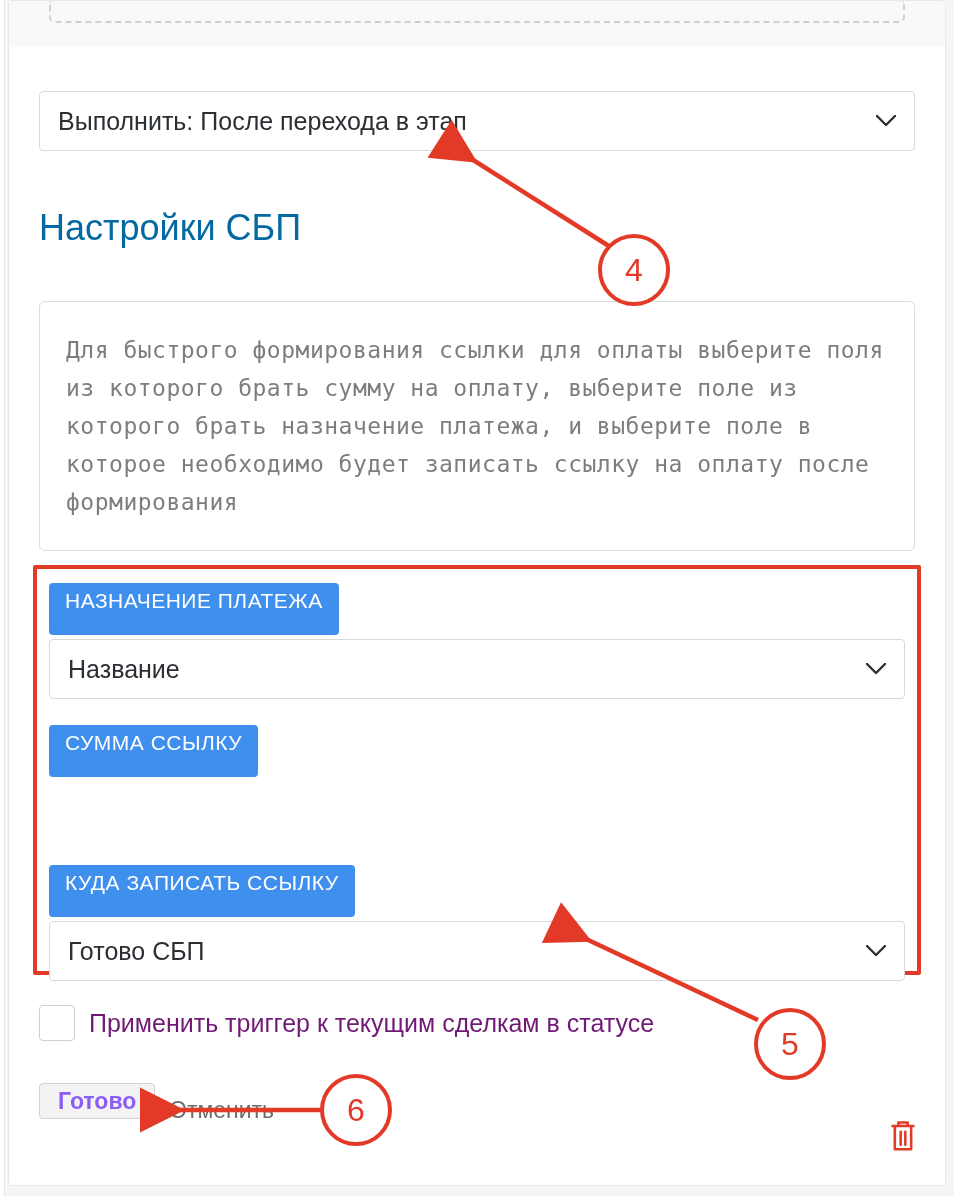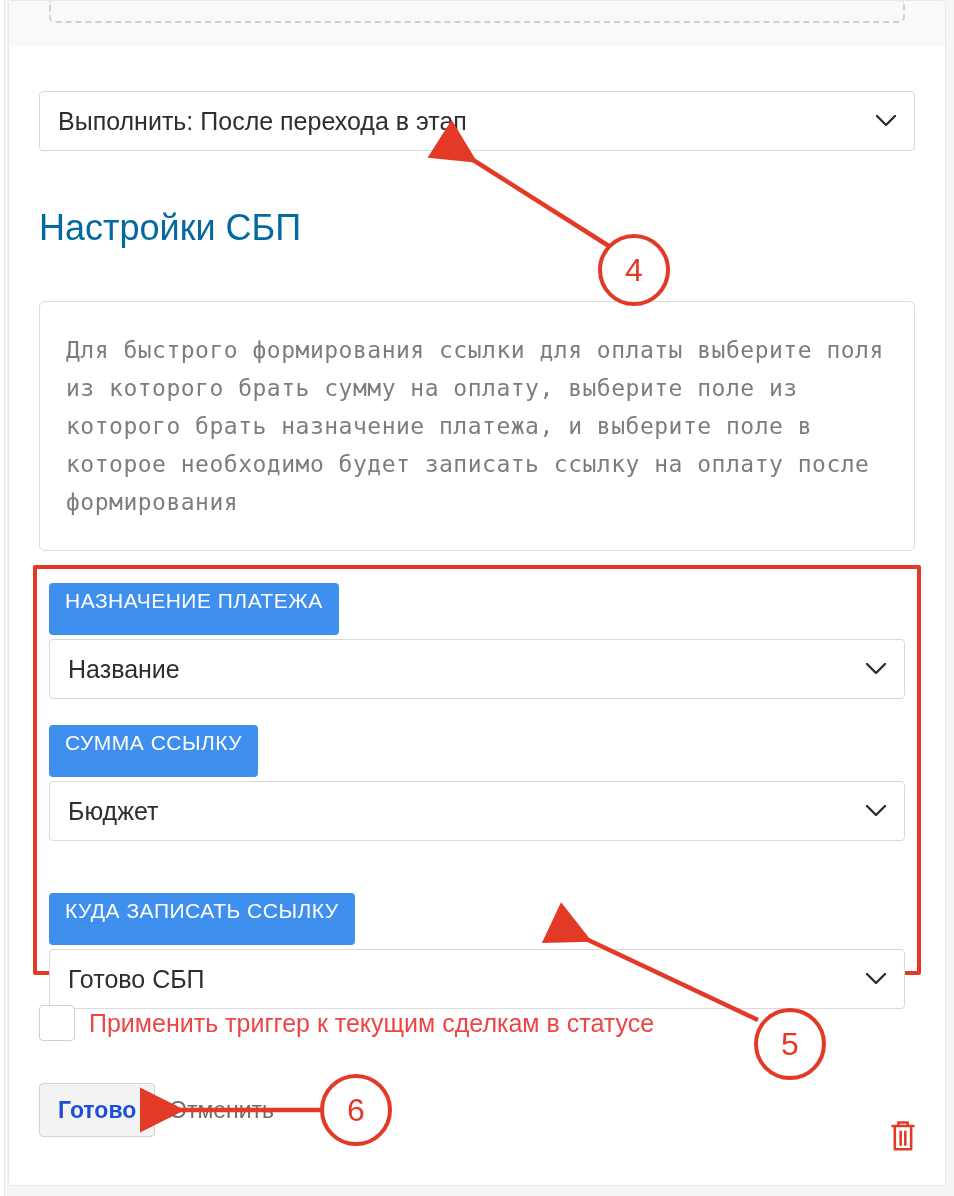--- a/index.html
+++ b/index.html
@@ -99,40 +99,40 @@
     color: #2b2f33;
     background: #fff;
     cursor: pointer;
   }
   .field-select .arrow { margin-left:auto; width:20px; height:12px; }
   .checkbox-row {
     position: absolute;
     display: flex;
     align-items: center;
     font-size: 25px;
-    color: #ef4444;
+    color: #701a75;
   }
   .checkbox {
     width: 36px;
     height: 36px;
     border: 1px solid #cfcfcf;
     border-radius: 4px;
     margin-right: 14px;
     background:#fff;
   }
   .btn-done {
     position: absolute;
-    height: 54px;
+    height: 36px;
     padding: 0 18px;
     border: 1px solid #d3d3d3;
     border-radius: 4px;
     background: #f3f3f3;
     font-size: 23px;
     font-weight: 700;
-    color: #1d4ed8;
+    color: #8b5cf6;
     display:flex; align-items:center;
   }
   .btn-cancel {
     position: absolute;
     font-size: 23px;
     color: #6e6e6e;
     background: none;
     border: none;
     height: 54px;
     display:flex; align-items:center;
@@ -195,31 +195,23 @@
         <span class="arrow">
           <svg viewBox="0 0 20 12">
               <path d="M1 1 L10 10 L19 1" stroke="#2b2f33" stroke-width="2.4" fill="none" stroke-linecap="round" stroke-linejoin="round"></path>
             </svg>
         </span>
       </div>
     </div>
 
     <div class="field-group" style="top:156px;">
       <span class="badge">СУММА ССЫЛКУ</span>
-      <div class="field-select">
-        <span>Бюджет</span>
-        <span class="arrow">
-          <svg viewBox="0 0 20 12">
-              <path d="M1 1 L10 10 L19 1" stroke="#2b2f33" stroke-width="2.4" fill="none" stroke-linecap="round" stroke-linejoin="round"></path>
-            </svg>
-        </span>
-      </div>
     </div>
 
-    <div class="field-group" style="top:296px;margin-top:28px;">
+    <div class="field-group" style="top:296px;">
       <span class="badge">КУДА ЗАПИСАТЬ ССЫЛКУ</span>
       <div class="field-select">
         <span>Готово СБП</span>
         <span class="arrow">
           <svg viewBox="0 0 20 12">
               <path d="M1 1 L10 10 L19 1" stroke="#2b2f33" stroke-width="2.4" fill="none" stroke-linecap="round" stroke-linejoin="round"></path>
             </svg>
         </span>
       </div>
     </div>

